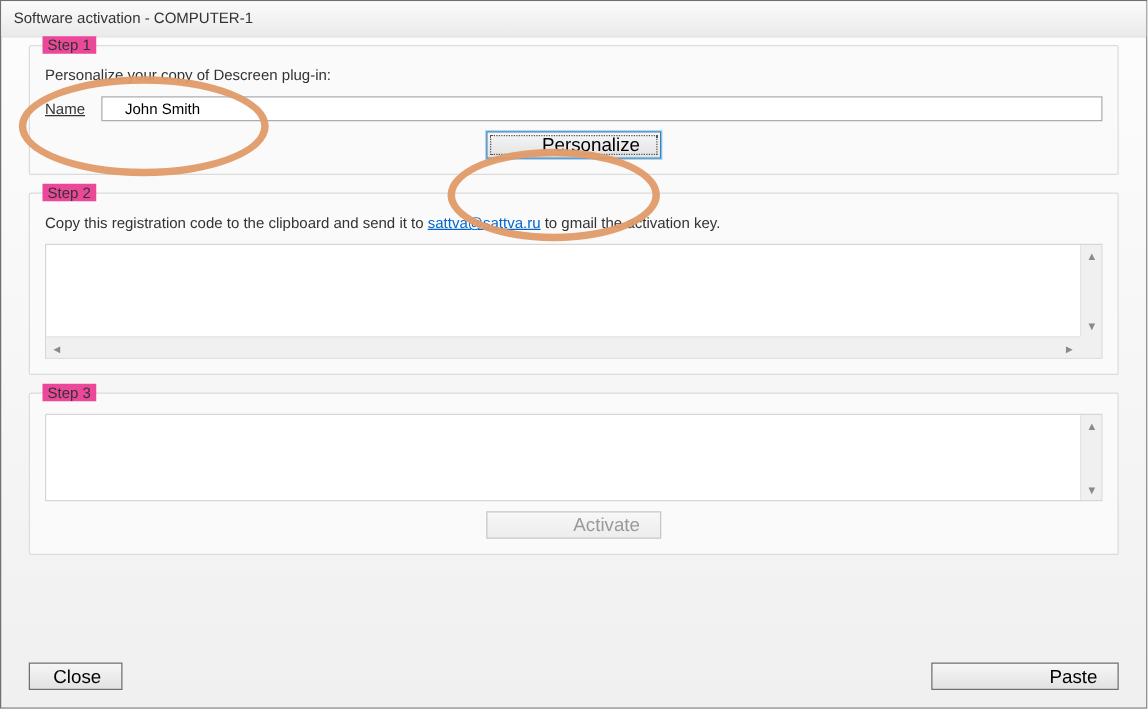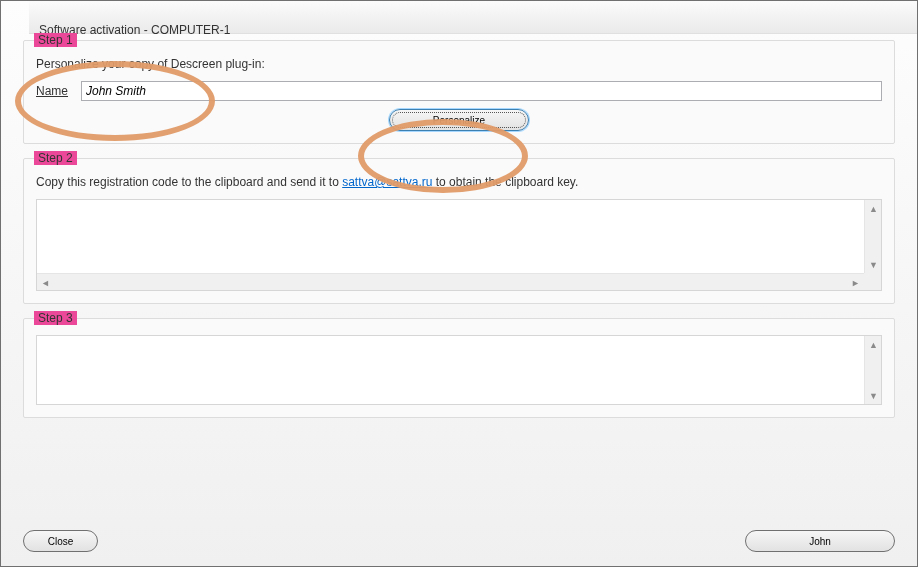--- a/index.html
+++ b/index.html
@@ -14,28 +14,27 @@
     overflow: hidden;
   }
   .window {
     width: 918px;
     height: 567px;
     border: 1px solid #707070;
     background: linear-gradient(to bottom, #fdfdfd 0%, #f0f0f0 100%);
     position: relative;
   }
   .titlebar {
-    height: 18px;
+    height: 29px;
     line-height: 26px;
-    padding: 16px 10px;
+    padding: 0 10px;
     color: #333;
     font-size: 12px;
     background: linear-gradient(to bottom, #fbfbfb, #eaeaea);
     border-bottom: 1px solid #e0e0e0;
-    margin-left: 28px;
   }
   .content {
     padding: 6px 22px 10px 22px;
   }
   .groupbox {
     border: 1px solid #dcdcdc;
     border-radius: 2px;
     background: #fafafa;
     padding: 10px 12px 12px 12px;
     margin-bottom: 14px;
@@ -61,40 +60,40 @@
   }
   .field-label {
     width: 45px;
     color: #333;
     text-decoration: underline;
   }
   .text-input {
     flex: 1;
     height: 20px;
     border: 1px solid #abadb3;
-    padding: 1px 4px;
+    padding: 1px 18px;
     font-family: inherit;
     font-size: 12px;
     background: #fff;
-    font-style: italic;
   }
   .text-input.focused {
     border: 1px solid #3399ff;
     box-shadow: 0 0 0 1px rgba(51,153,255,0.25) inset;
   }
   .btn {
     height: 22px;
     min-width: 140px;
     padding: 0 16px;
     border: 1px solid #707070;
-    border-radius: 11px;
+    border-radius: 0;
     background: linear-gradient(to bottom, #f6f6f6, #e2e2e2);
     font-family: inherit;
-    font-size: 10px;
+    font-size: 15px;
     cursor: pointer;
+    text-align: right;
   }
   .btn.focus-ring {
     outline: 1px dotted #555;
     outline-offset: -4px;
     border-color: #3c7fb1;
     box-shadow: 0 0 0 1px #a6d8ff;
   }
   .btn:disabled {
     color: #9a9a9a;
     border-color: #c5c5c5;
@@ -214,21 +213,21 @@
       </div>
 
       <div class="btn-row">
         <button class="btn focus-ring">Personalize</button>
       </div>
     </div>
 
     <div class="groupbox">
       <div class="group-title">Step 2</div>
       <div class="instruction">
-        <span>Copy this registration code to the clipboard and send it to </span><a class="link">sattva@sattva.ru</a><span> to obtain the clipboard key.</span>
+        <span>Copy this registration code to the clipboard and send it to </span><a class="link">sattva@sattva.ru</a><span> to gmail the activation key.</span>
       </div>
       <div class="textarea-wrap">
         <textarea class="textarea-inner" readonly="" style=""></textarea>
         <div class="scroll-v">
           <div class="scroll-btn">▲</div>
           <div class="scroll-btn">▼</div>
         </div>
         <div class="scroll-h">
           <div class="scroll-btn">◄</div>
           <div class="scroll-btn">►</div>
@@ -239,24 +238,27 @@
 
     <div class="groupbox">
       <div class="group-title">Step 3</div>
       <div class="textarea-wrap short">
         <textarea class="textarea-inner tall" style=""></textarea>
         <div class="scroll-v full">
           <div class="scroll-btn">▲</div>
           <div class="scroll-btn">▼</div>
         </div>
       </div>
+      <div class="btn-row">
+        <button class="btn" disabled="">Activate</button>
+      </div>
     </div>
 
   </div>
 
   <div class="footer">
     <button class="btn">Close</button>
-    <button class="btn help-btn">John</button>
+    <button class="btn help-btn">Paste</button>
   </div>
 
   <div class="annot annot1"></div>
   <div class="annot annot2"></div>
 </div>
 
 </body></html>

